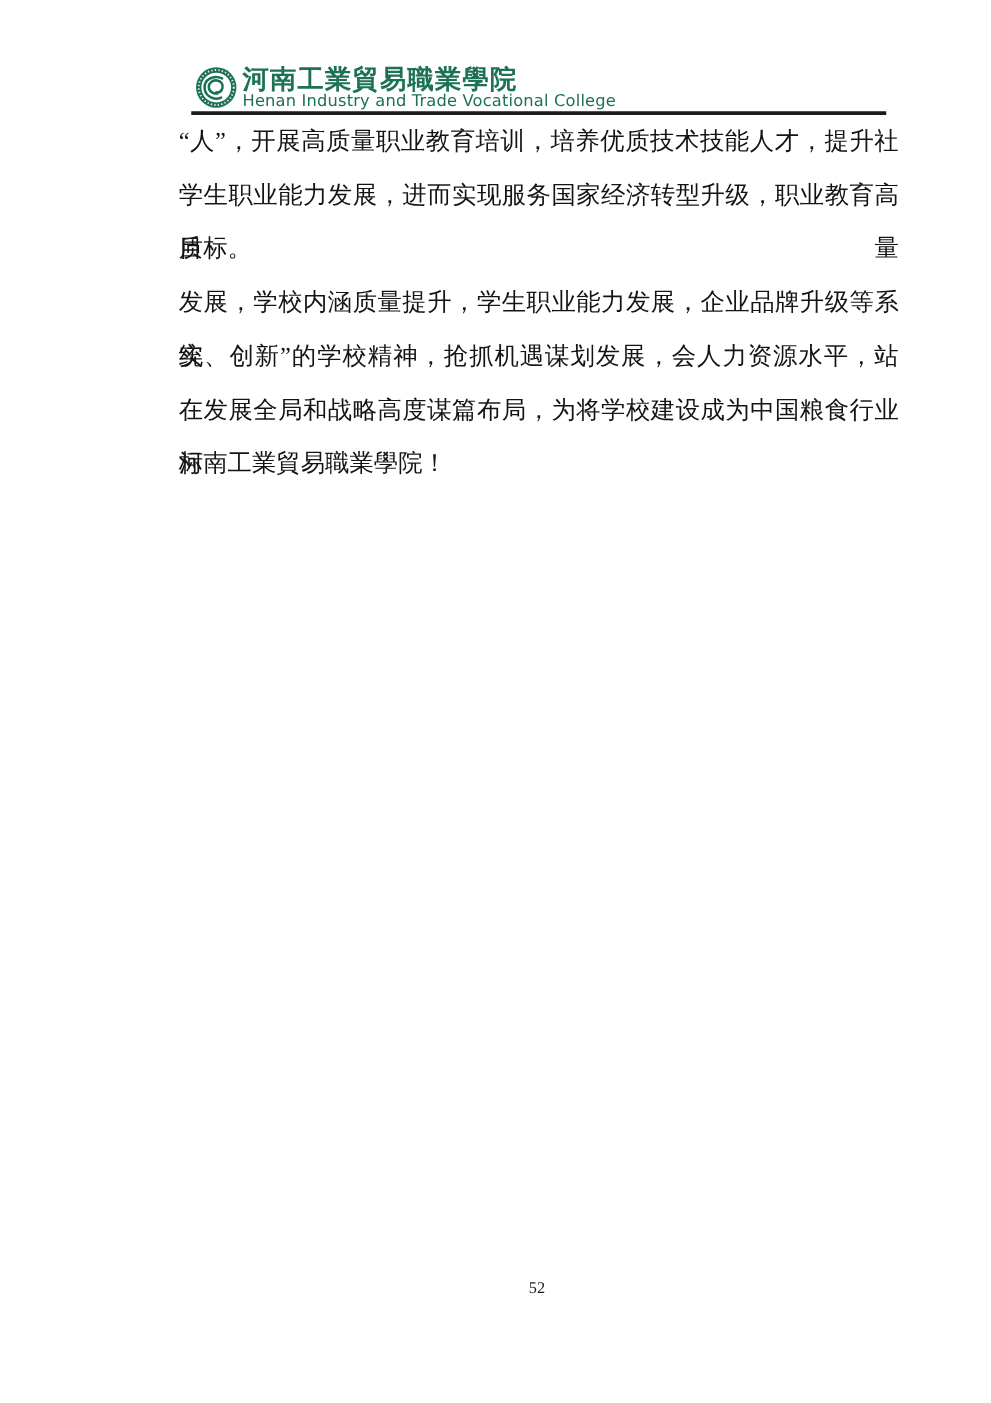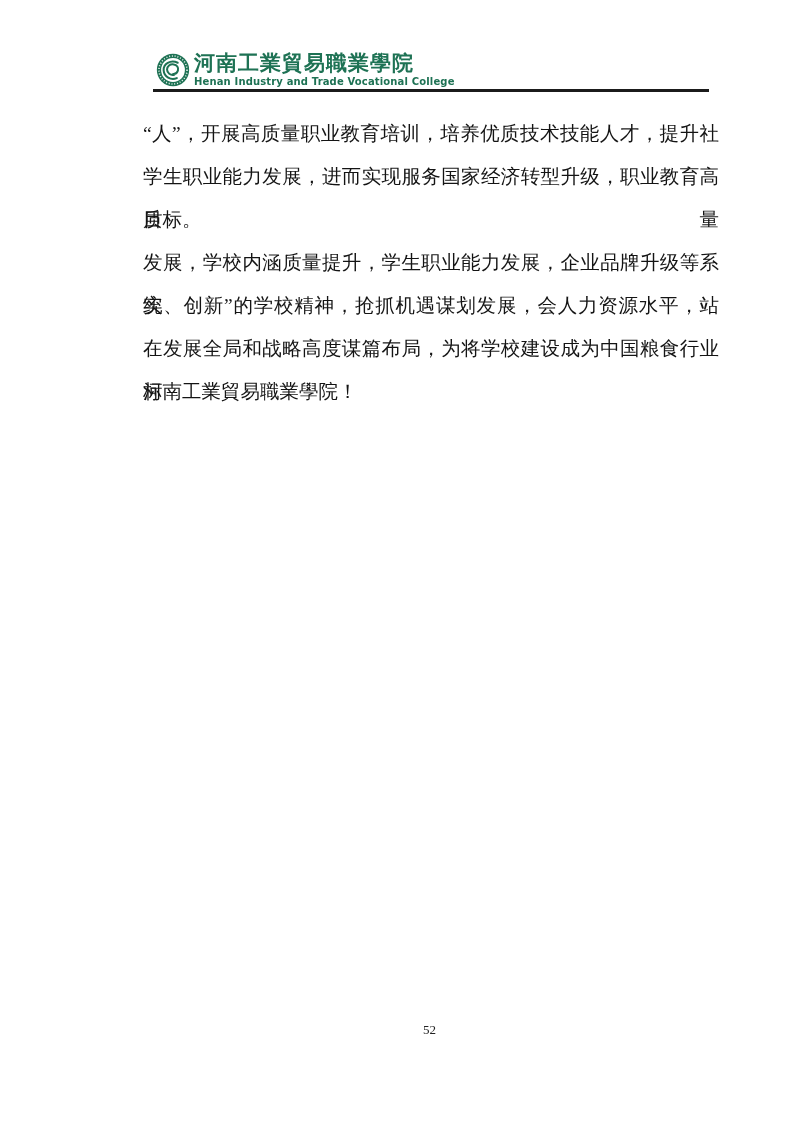--- a/index.html
+++ b/index.html
@@ -25,30 +25,30 @@
   }
   .header-titles{
     position:absolute;left:161px;top:51px;
     font-family:"DejaVu Sans","Liberation Sans",sans-serif;
   }
   .title-cn{
     font-size:21px;line-height:24px;font-weight:700;
     letter-spacing:1px;color:var(--accent,#1e7254);
   }
   .subtitle-en{
-    margin-top:2px;font-size:10px;line-height:10px;font-weight:700;
+    margin-top:2px;font-size:13px;line-height:10px;font-weight:400;
     letter-spacing:0.15px;color:var(--accent,#1e7254);
   }
   .header-rule{
     position:absolute;left:120px;top:89px;width:556px;height:3px;
     background:var(--rule,#1b1b1b);
   }
   
   .body-text{
-    position:absolute;left:110px;top:112px;width:576px;
+    position:absolute;left:110px;top:92px;width:576px;
   }
   .line{
     height:43px;line-height:43px;font-size:19.5px;
     color:var(--text,#141414);
   }
   .line.j{
     text-align:justify;
     text-align-last:justify;
     text-justify:inter-character;
   }

